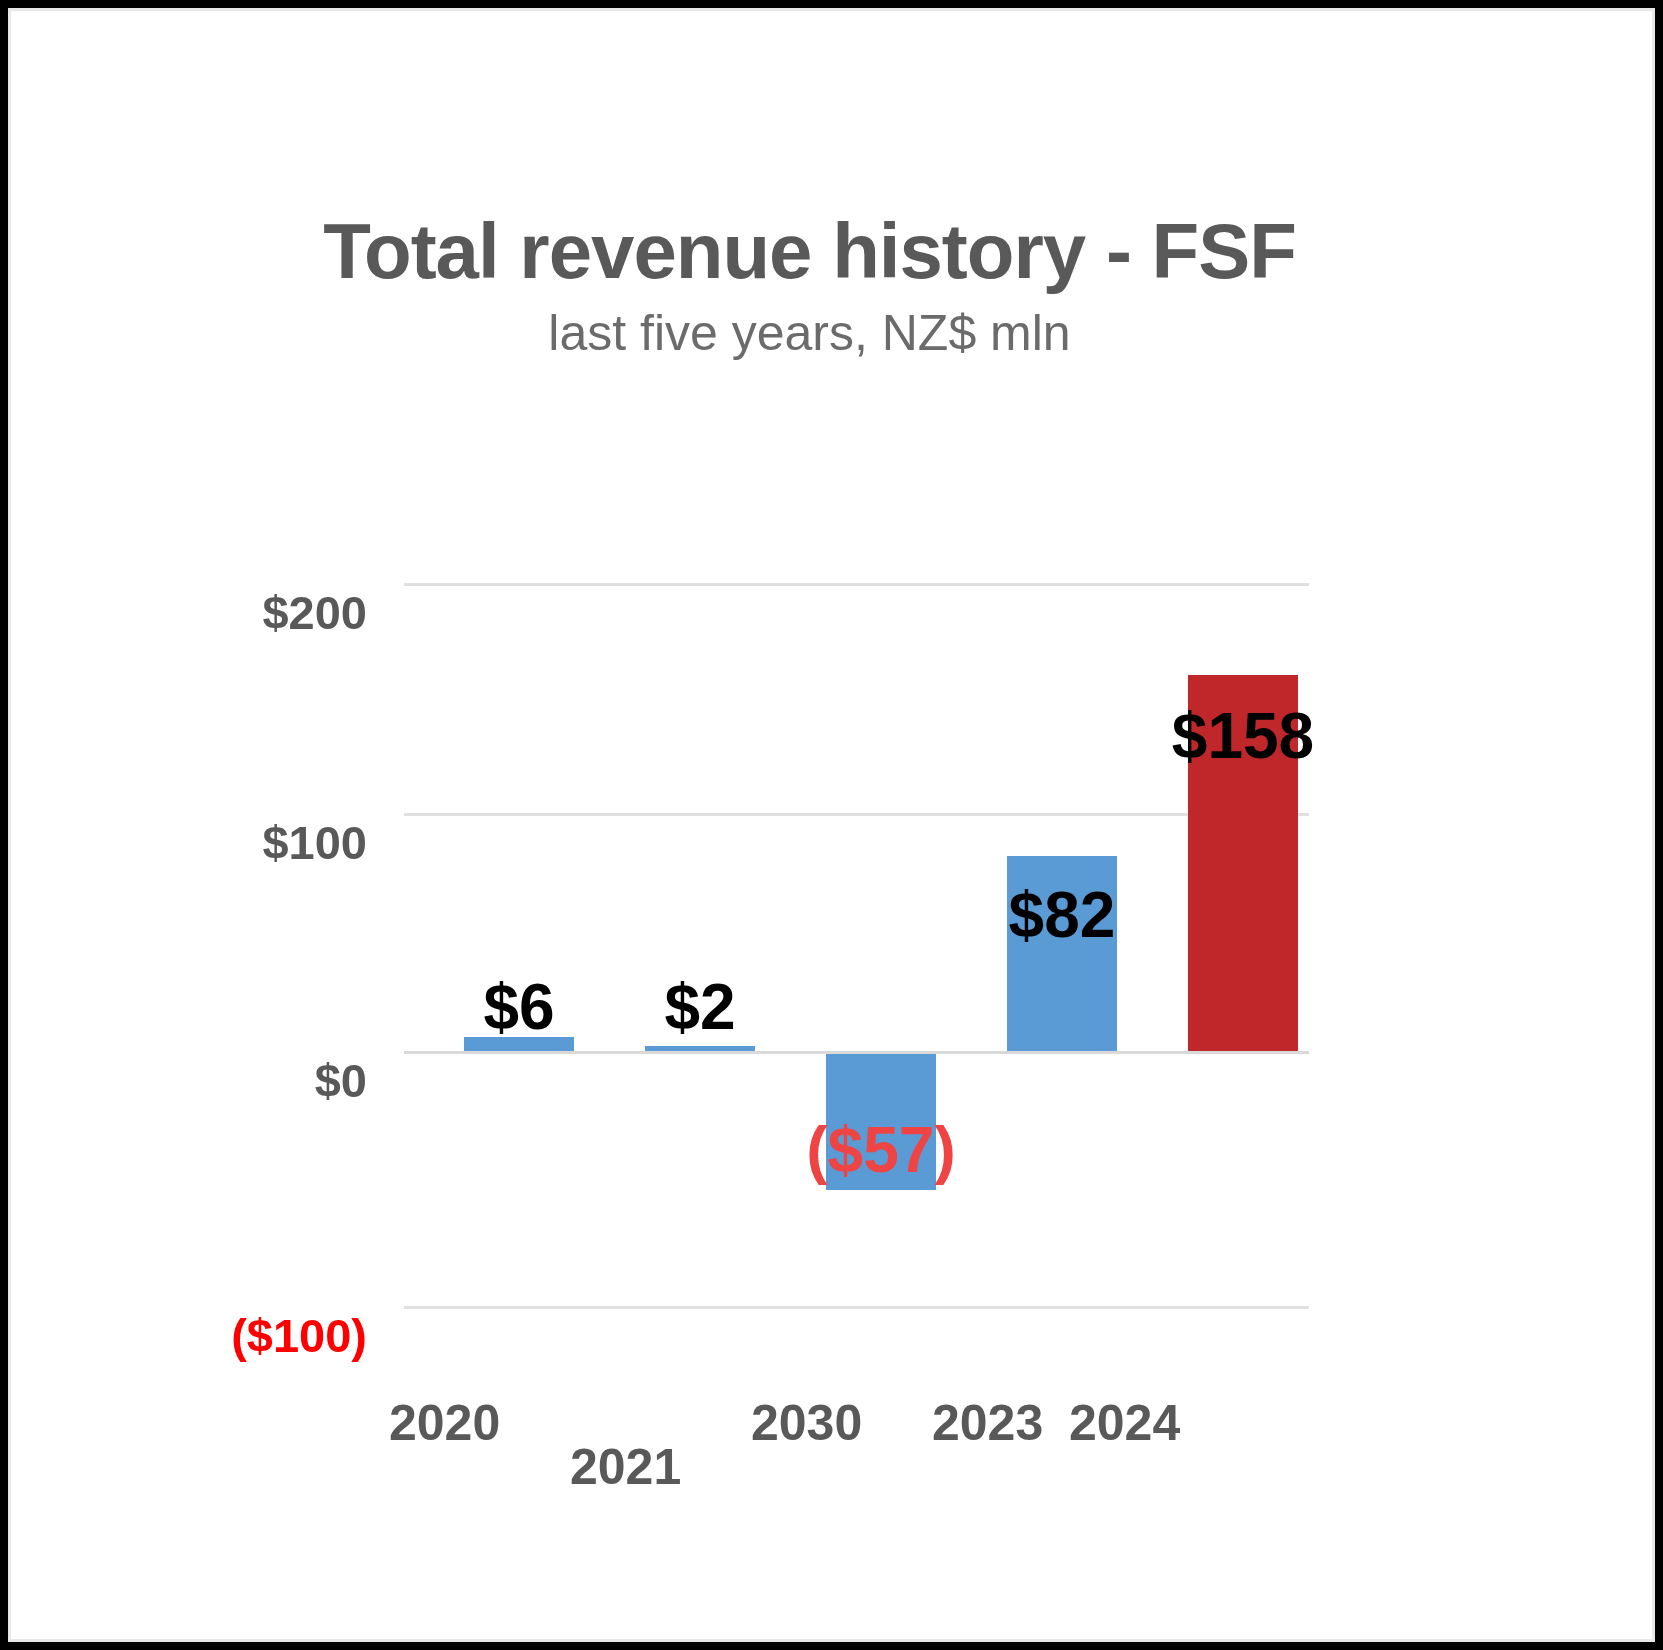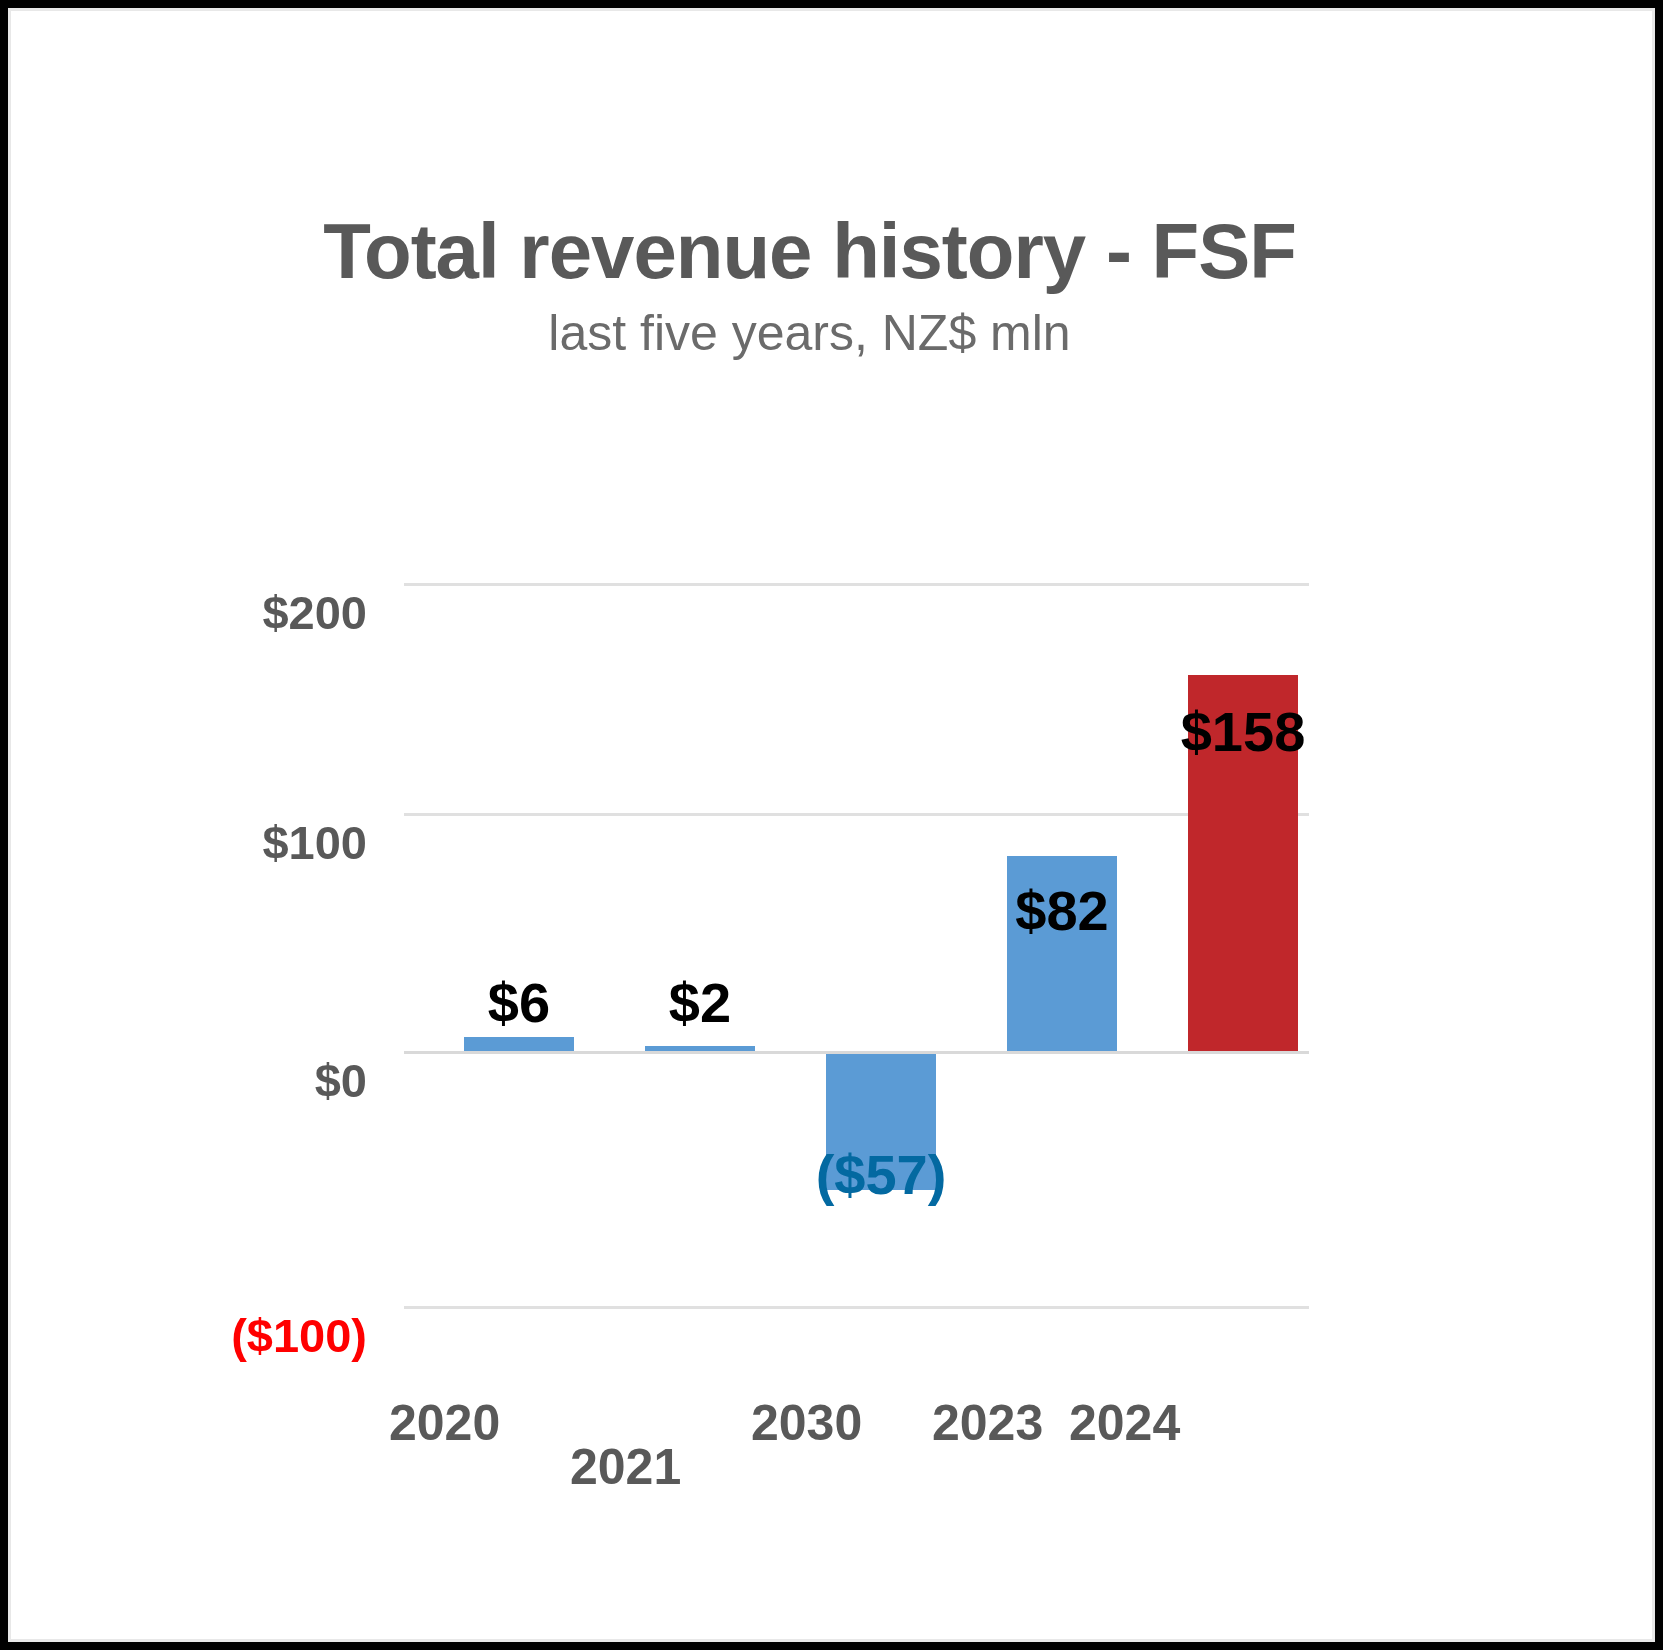--- a/index.html
+++ b/index.html
@@ -103,27 +103,27 @@
     position: absolute;
     box-sizing: border-box;
   }
   .bar.pos-blue  { background: #5b9bd5; }
   .bar.pos-red   { background: #c0272b; }
   .bar.neg-blue  { background: #5b9bd5; }
 
   .bar-label {
     position: absolute;
     text-align: center;
-    font-size: 56px;
+    font-size: 64px;
     font-weight: bold;
     color: #000000;
     white-space: nowrap;
     font-stretch: condensed;
   }
-  .bar-label.red { color: #0369a1; margin-top: 29px; }
+  .bar-label.red { color: #ef4444; }
 
   
   .xtick {
     position: absolute;
     top: 1383px;
     text-align: left;
     font-size: 50px;
     font-weight: bold;
     color: #595959;
     white-space: nowrap;

